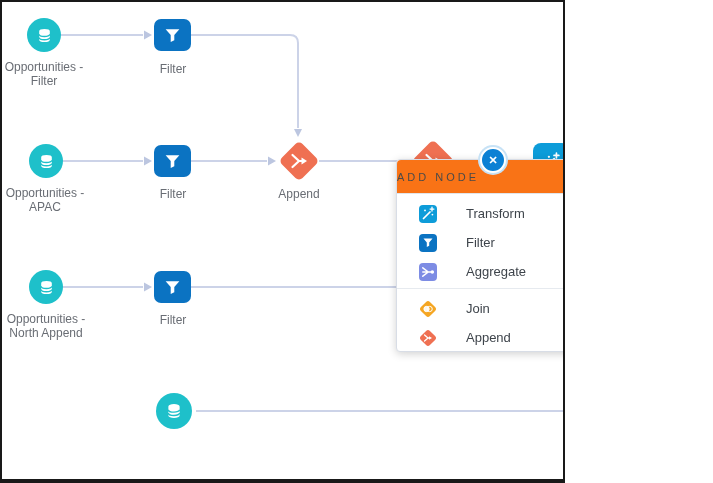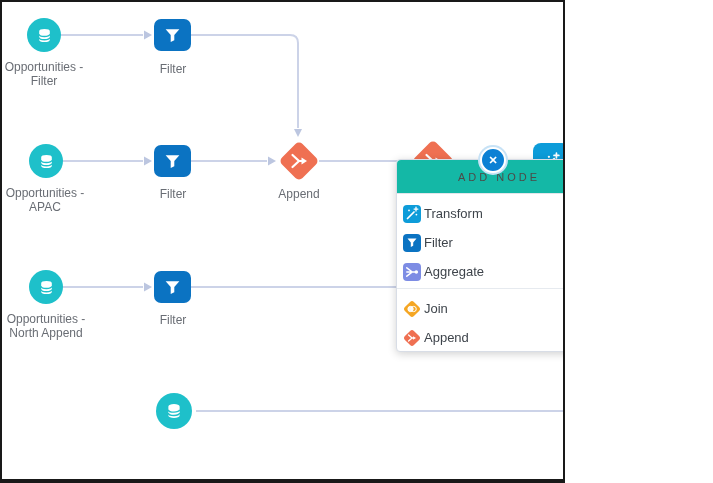--- a/index.html
+++ b/index.html
@@ -7,30 +7,30 @@
   .border-overlay{position:absolute;inset:0;border:2px solid #191919;border-bottom-width:4px;pointer-events:none;z-index:9;}
   svg.connectors{position:absolute;left:0;top:0;z-index:1;}
   .node{position:absolute;z-index:2;display:flex;align-items:center;justify-content:center;cursor:pointer;}
   .node-circle{width:34px;height:34px;border-radius:50%;background:#1ec0ca;}
   .node-circle.lg{width:36px;height:36px;}
   .node-square{width:37px;height:32px;border-radius:7px;background:#0b73c2;}
   .node-square.transform{background:#0d9cd9;width:37px;height:36px;border-radius:8px;}
   .node-label{position:absolute;z-index:2;width:120px;text-align:center;font-size:12px;line-height:14px;color:#696d74;}
   .popup{position:absolute;left:396px;top:159px;width:206px;height:193px;background:#fff;
          border:1px solid #d8dde6;border-radius:4px;box-shadow:0 2px 8px rgba(0,0,0,.18);z-index:5;box-sizing:border-box;}
-  .popup-header{height:33px;background:#14b8a6;border-bottom:1px solid #e1e5ea;border-radius:4px 4px 0 0;
-                display:flex;align-items:center;justify-content:center;}
+  .popup-header{height:33px;background:#f97316;border-bottom:1px solid #e1e5ea;border-radius:4px 4px 0 0;
+                display:flex;align-items:center;}
   .popup-title{font-size:11px;letter-spacing:3px;color:#4c4a48;font-weight:500;}
   .close-btn{position:absolute;left:83px;top:-13px;width:26px;height:26px;border-radius:50%;
              background:#0b80d4;border:2px solid #fff;box-shadow:0 0 0 2px #c7e2f6;
              color:#fff;font-size:11px;font-weight:bold;line-height:20px;text-align:center;cursor:pointer;
              font-family:"Liberation Sans",sans-serif;padding:0;z-index:6;}
   ul.menu{list-style:none;margin:0;padding:5px 0 0 0;}
   ul.menu.second{padding:3px 0 2px 0;}
-  ul.menu li{height:29px;display:flex;align-items:center;padding-left:5px;gap:2px;cursor:pointer;}
+  ul.menu li{height:29px;display:flex;align-items:center;padding-left:21px;gap:28px;cursor:pointer;}
   .menu-label{font-size:13px;color:#3e444b;}
   .mi{width:20px;height:20px;display:flex;align-items:center;justify-content:center;flex:none;}
   .divider{border:none;border-top:1px solid #e6eaef;margin:2px 0;}
 </style>
 </head>
 <body>
 
 <div class="frame">
 
   <svg class="connectors" width="713" height="483">

